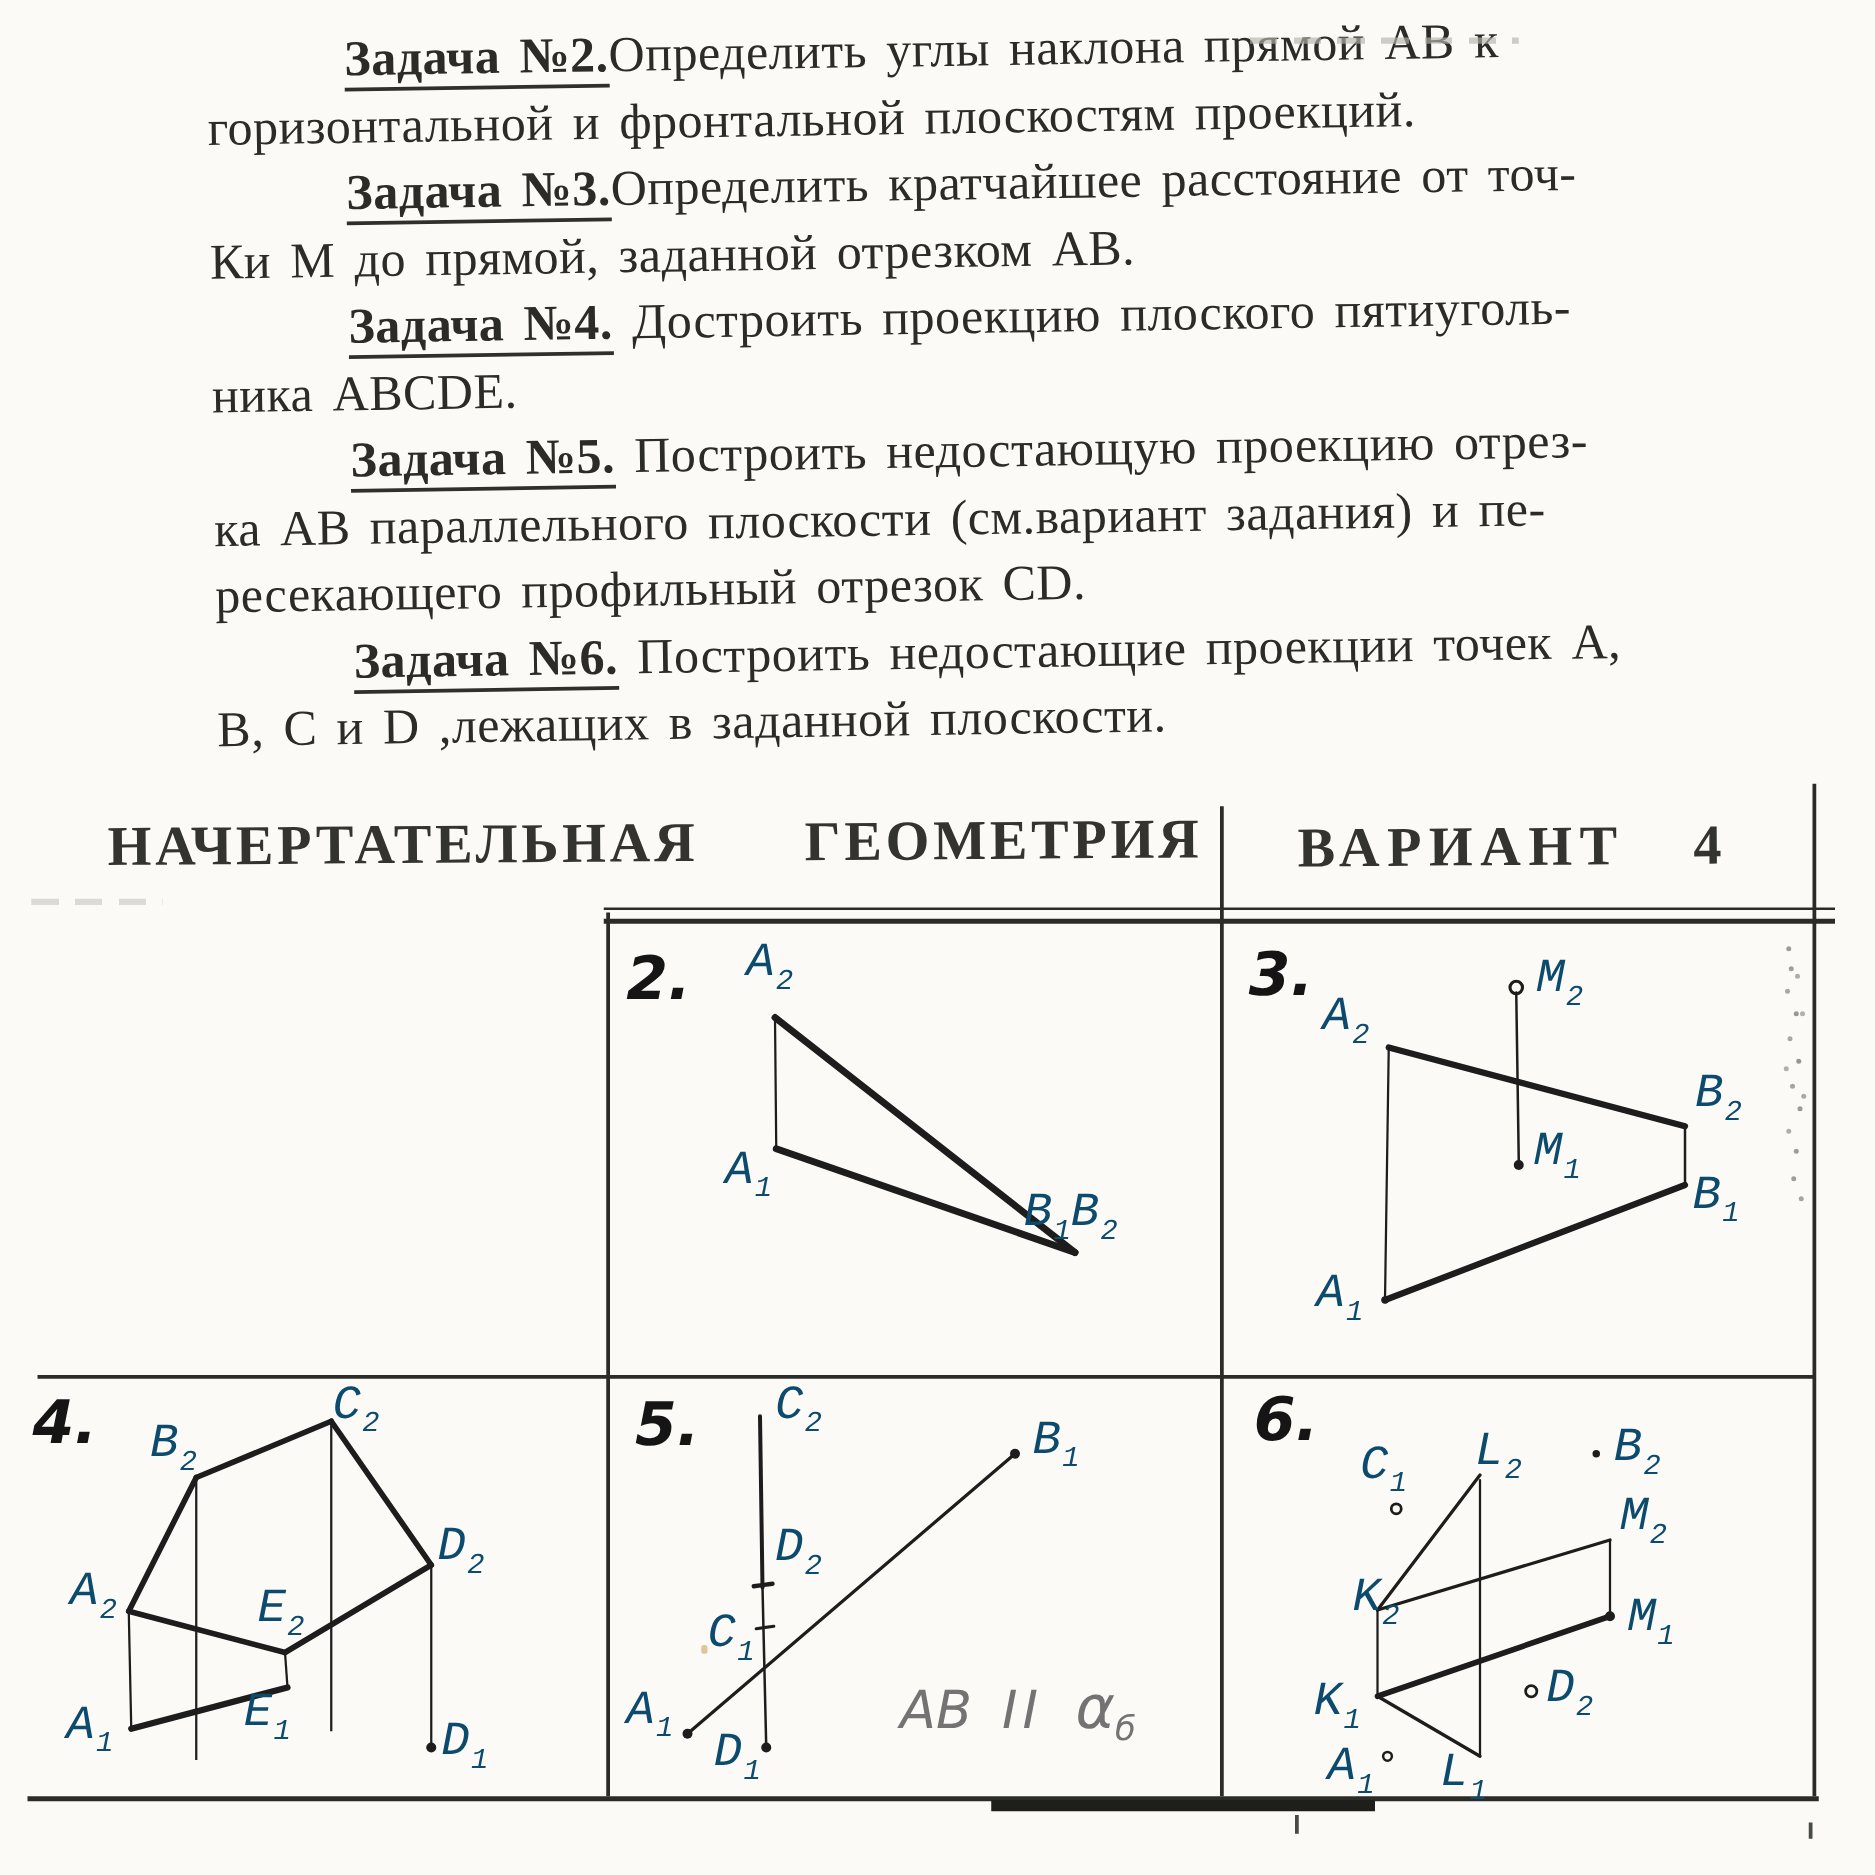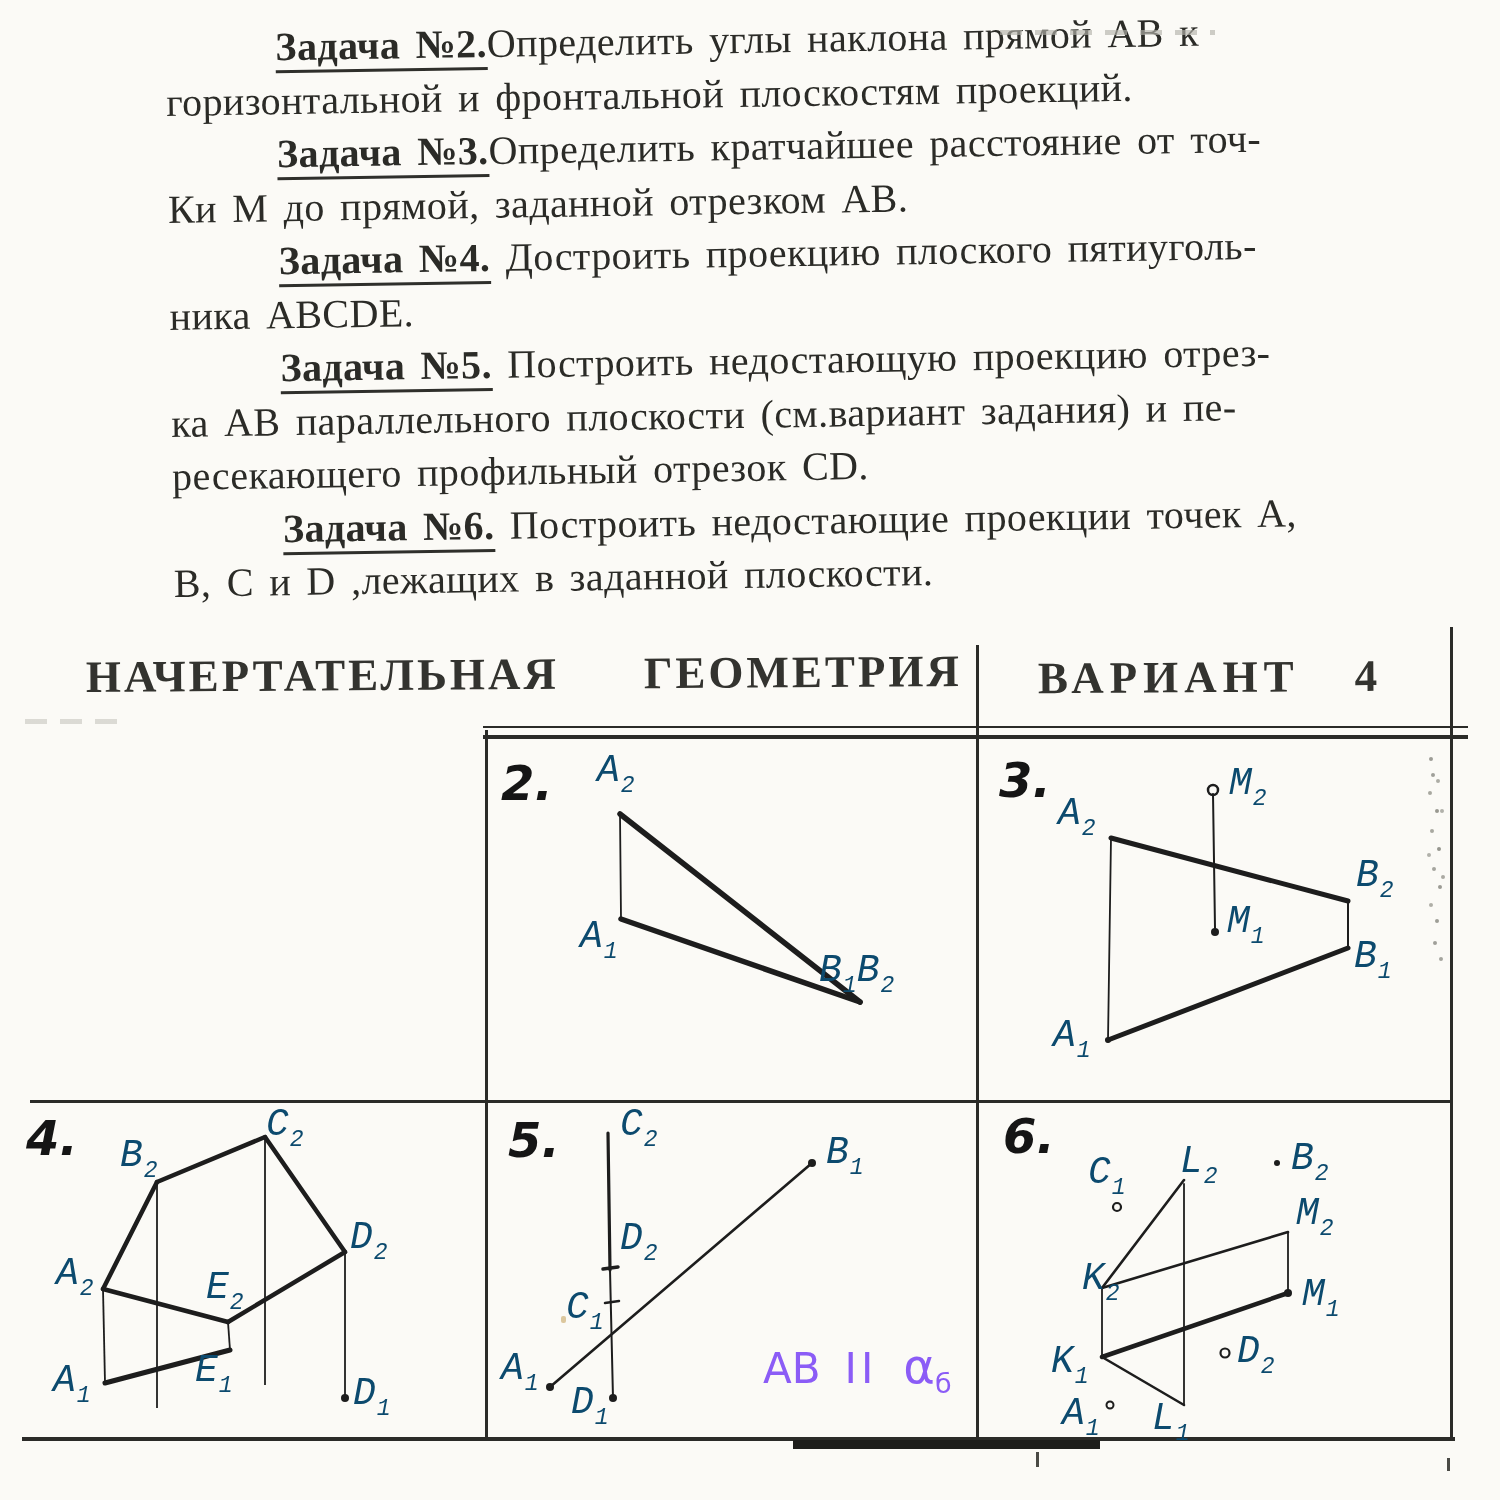--- a/index.html
+++ b/index.html
@@ -41,22 +41,22 @@
   }
   .pt{
     position:absolute;font-family:Liberation Mono, monospace;font-style:italic;
     color:#0c4a6e;white-space:nowrap;line-height:1;
   }
   .pt .m{font-size:38px;}
   .pt .s{font-size:23px;vertical-align:-11px;margin-left:1px;}
 
   #fig5-note{
     position:absolute;left:720px;top:1338px;
-    font-family:"DejaVu Sans",sans-serif;font-size:42px;
-    color:#8b5cf6;white-space:nowrap;margin-left:43px;
+    font-family:"DejaVu Sans",sans-serif;font-style:italic;font-size:42px;
+    color:#737373;white-space:nowrap;
   }
   #fig5-note .gap1{margin-left:24px;letter-spacing:4px;}
   #fig5-note .gap2{margin-left:26px;font-size:48px;}
   #fig5-note .nsub{font-size:27px;vertical-align:-10px;}
 
   
   .smudge{
     position:absolute;height:5px;opacity:.65;
     background:repeating-linear-gradient(90deg,#b4b3ab 0 22px,rgba(0,0,0,0) 22px 35px);
   }

